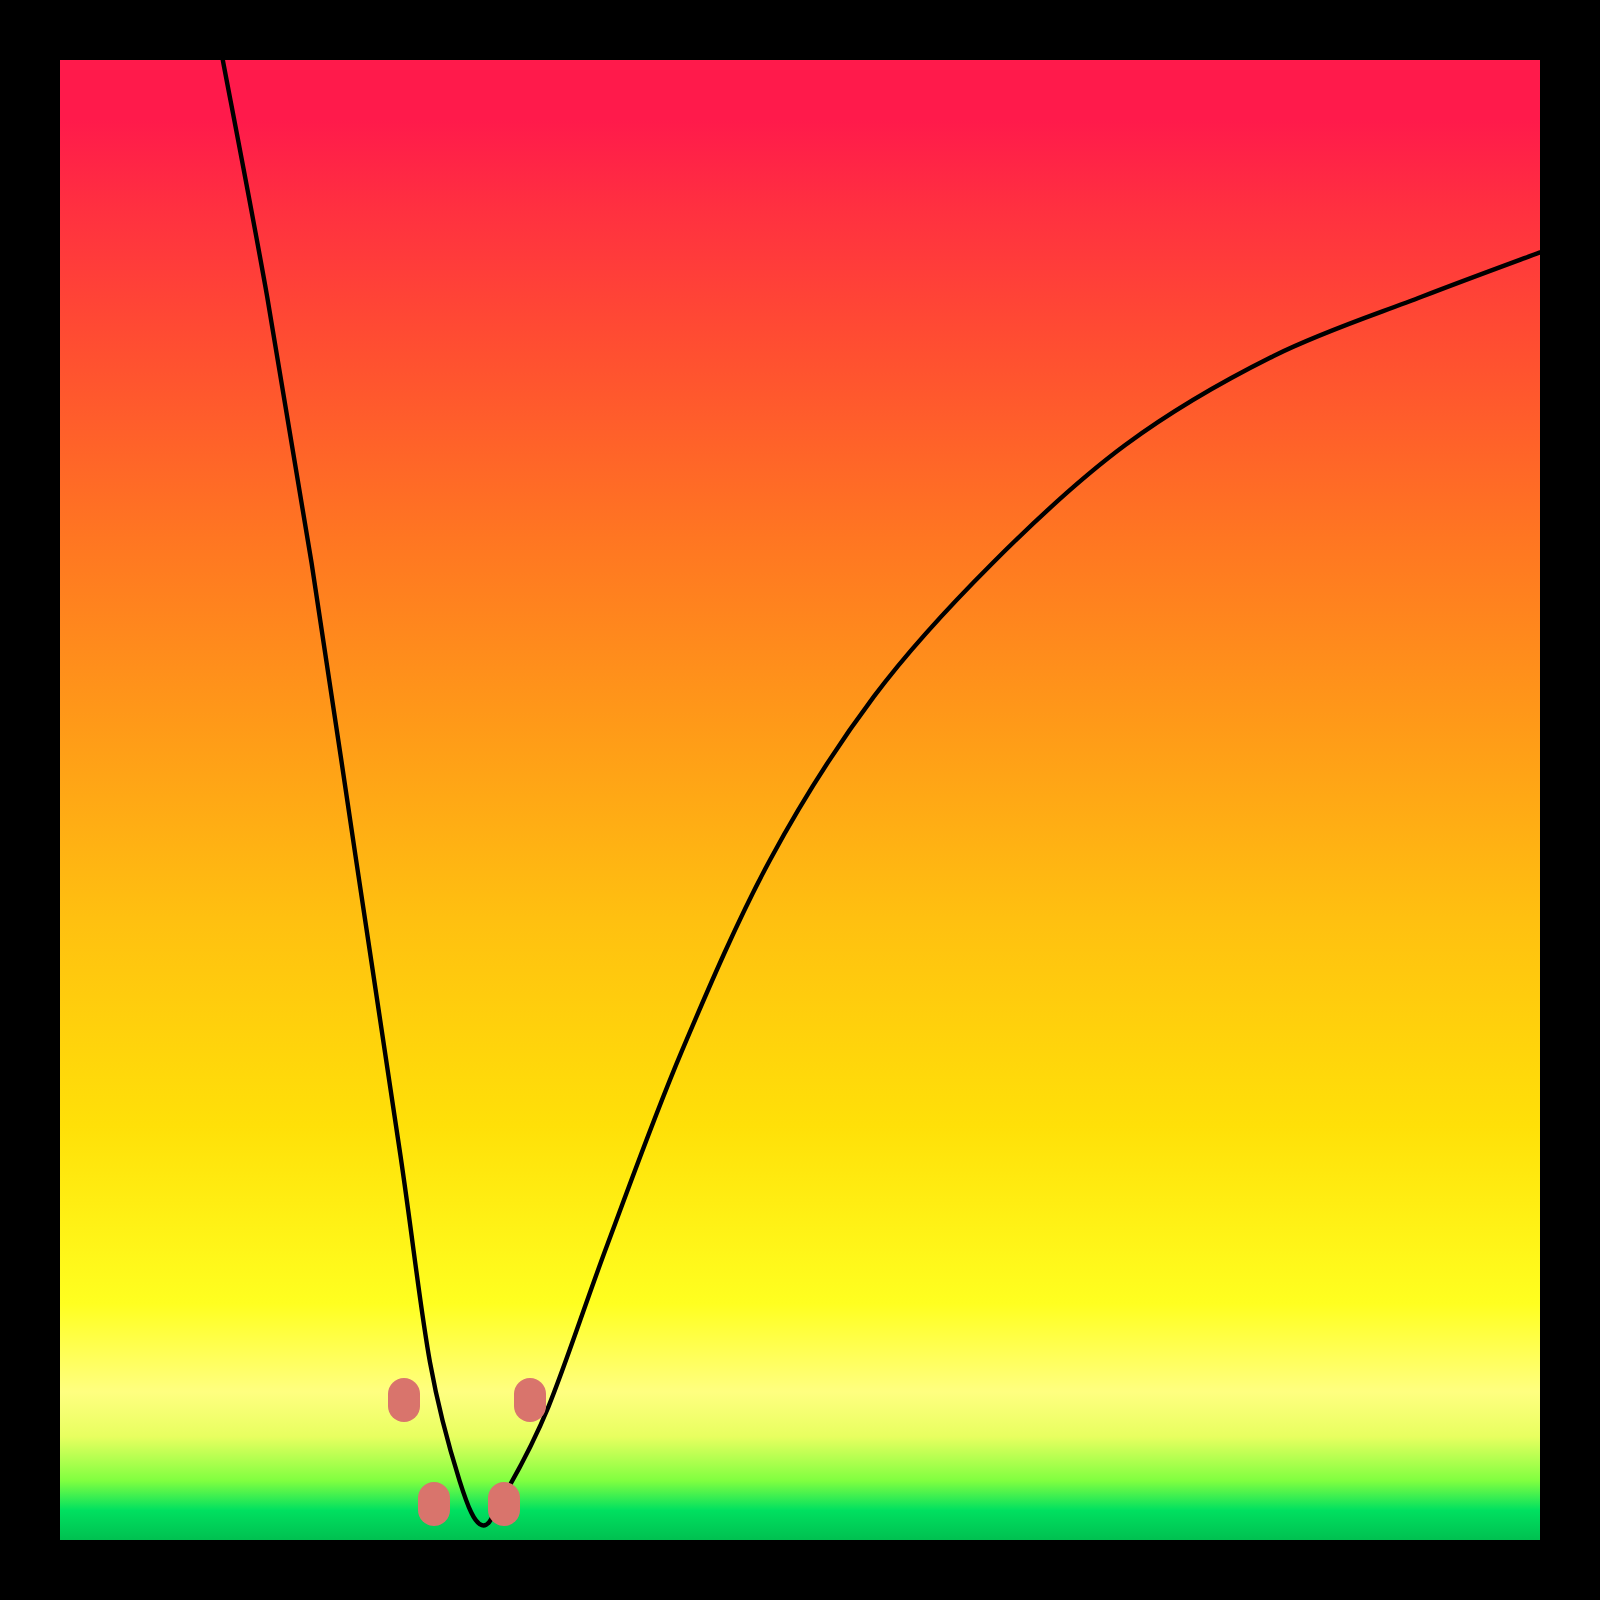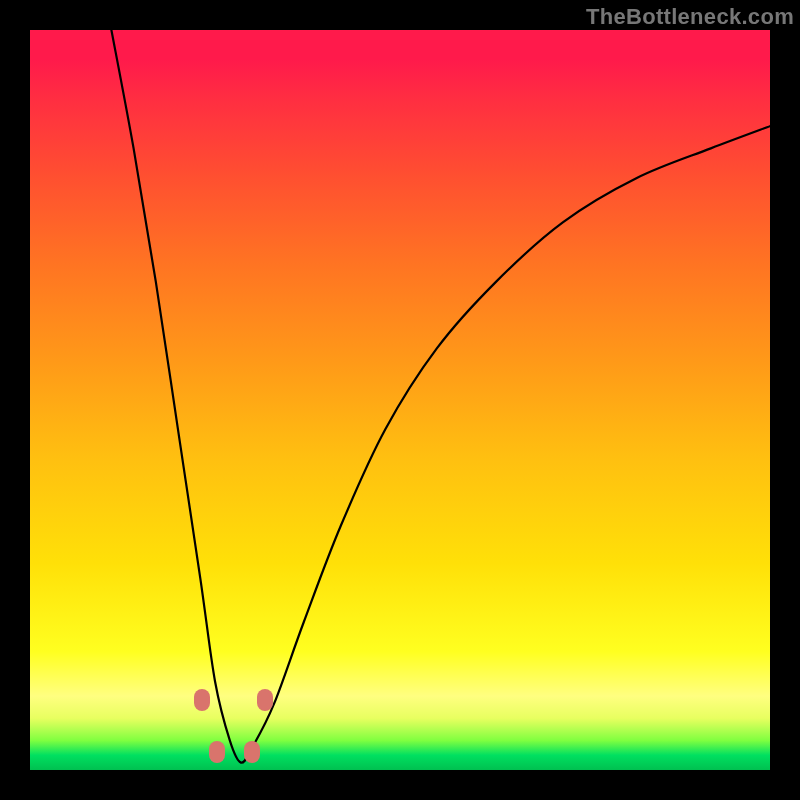--- a/index.html
+++ b/index.html
@@ -71,21 +71,20 @@
     font-size: 22px;
     font-weight: 600;
     letter-spacing: 0.3px;
     user-select: none;
   }
 </style>
 </head>
 <body>
 
 <div class="stage">
-  <div class="watermark">TheBottleneck.com</div>
   <div class="plot">
     <svg class="curve" viewBox="0 0 740 740" preserveAspectRatio="none">
       <path id="curve-path" d="M 81.4 0.0 C 85.1 19.7, 96.2 76.5, 103.6 118.4 C 111.0 160.3, 118.4 204.7, 125.8 251.6 C 133.2 298.5, 140.6 350.3, 148.0 399.6 C 155.4 448.9, 164.0 505.7, 170.2 547.6 C 176.4 589.5, 180.1 624.1, 185.0 651.2 C 189.9 678.3, 195.5 696.8, 199.8 710.4 C 204.1 724.0, 207.2 731.4, 210.9 732.6 C 214.6 733.8, 216.4 727.7, 222.0 717.8 C 227.6 707.9, 235.6 694.4, 244.2 673.4 C 252.8 652.4, 262.7 621.6, 273.8 592.0 C 284.9 562.4, 297.2 527.9, 310.8 495.8 C 324.4 463.7, 339.2 429.2, 355.2 399.6 C 371.2 370.0, 388.5 342.9, 407.0 318.2 C 425.5 293.5, 445.2 272.6, 466.2 251.6 C 487.2 230.6, 509.4 209.7, 532.8 192.4 C 556.2 175.1, 582.1 160.3, 606.8 148.0 C 631.5 135.7, 658.6 127.0, 680.8 118.4 C 703.0 109.8, 730.1 99.9, 740.0 96.2"></path>
     </svg>
   <div class="marker" style="left: 172.42px; top: 669.7px;"></div>
       <div class="marker" style="left: 187.22px; top: 721.5px;"></div>
       <div class="marker" style="left: 222px; top: 721.5px;"></div>
       <div class="marker" style="left: 235.32px; top: 669.7px;"></div>
     </div>
 </div>

